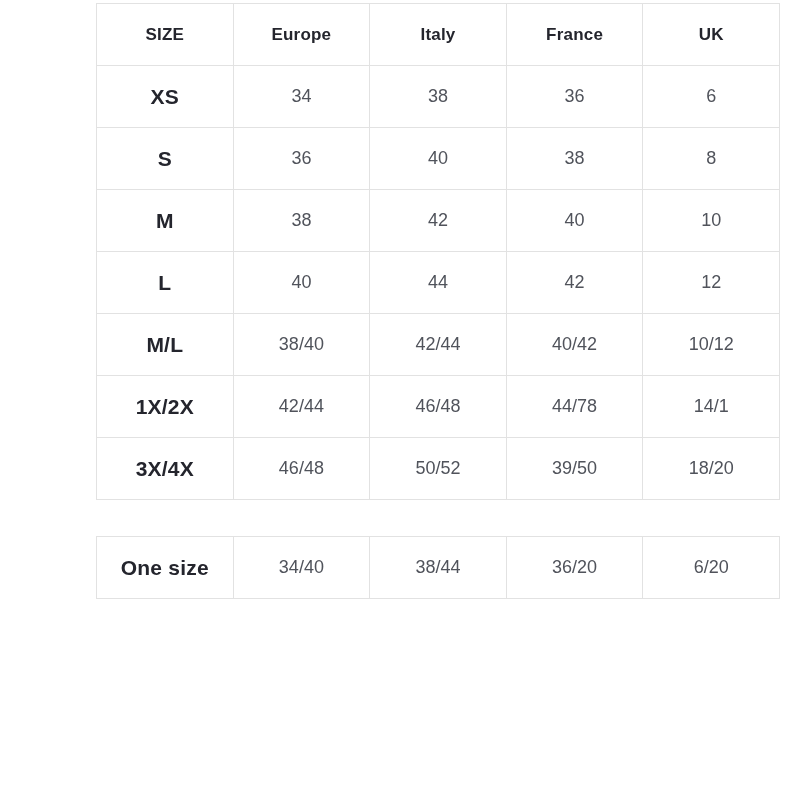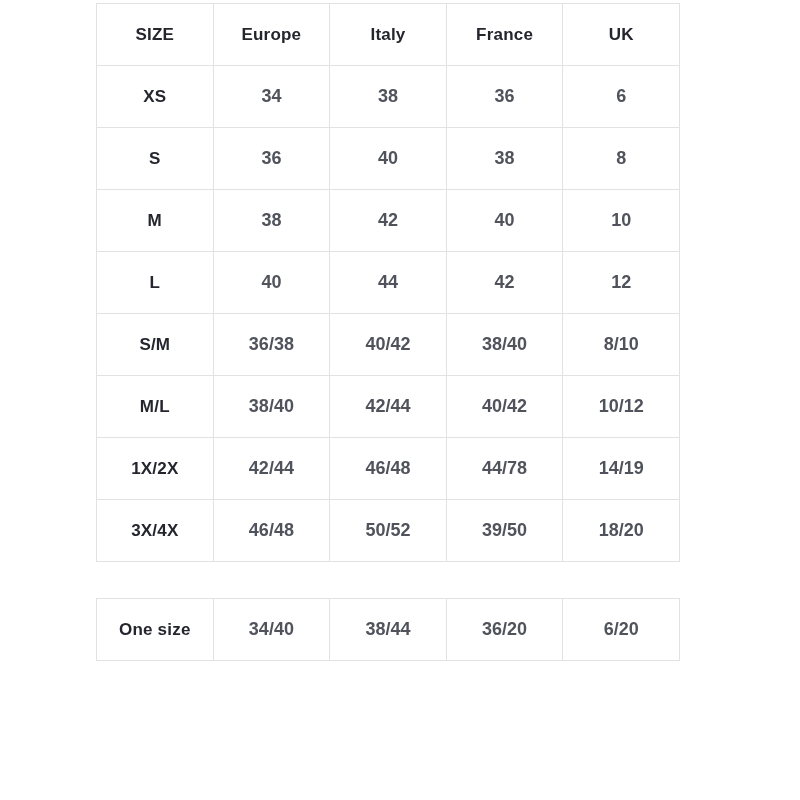--- a/index.html
+++ b/index.html
@@ -12,47 +12,47 @@
     position: relative;
     width: 800px;
     height: 800px;
     box-sizing: border-box;
     padding: 3px 0 0 96px;
     background: #ffffff;
   }
   table.size-table {
     border-collapse: collapse;
     table-layout: fixed;
-    width: 584px;
+    width: 684px;
     background: #ffffff;
   }
   table.size-table th,
   table.size-table td {
     border: 1px solid #e2e2e2;
     text-align: center;
     vertical-align: middle;
     height: 62px;
     padding: 0;
     box-sizing: border-box;
   }
   table.size-table thead th {
     font-weight: bold;
     font-size: 17px;
     color: #24252d;
     letter-spacing: 0.2px;
   }
   table.size-table tbody th.row-label {
     font-weight: bold;
-    font-size: 17px;
+    font-size: 21px;
     color: #24252d;
     letter-spacing: 0.2px;
     margin-left: 18px;
   }
   table.size-table tbody td {
-    font-weight: bold;
+    font-weight: normal;
     font-size: 18px;
     color: #50535b;
   }
   table.size-table.secondary {
     margin-top: 36px;
     padding-left: 21px;
   }
 </style>
 </head>
 <body>
@@ -92,39 +92,32 @@
           <td>10</td>
         </tr>
         <tr>
           <th scope="row" class="row-label">L</th>
           <td>40</td>
           <td>44</td>
           <td>42</td>
           <td>12</td>
         </tr>
         <tr>
-          <th scope="row" class="row-label">S/M</th>
-          <td>36/38</td>
-          <td>40/42</td>
-          <td>38/40</td>
-          <td>8/10</td>
-        </tr>
-        <tr>
           <th scope="row" class="row-label">M/L</th>
           <td>38/40</td>
           <td>42/44</td>
           <td>40/42</td>
           <td>10/12</td>
         </tr>
         <tr>
           <th scope="row" class="row-label">1X/2X</th>
           <td>42/44</td>
           <td>46/48</td>
           <td>44/78</td>
-          <td>14/19</td>
+          <td>14/1</td>
         </tr>
         <tr>
           <th scope="row" class="row-label">3X/4X</th>
           <td>46/48</td>
           <td>50/52</td>
           <td>39/50</td>
           <td>18/20</td>
         </tr>
       </tbody>
   </table>

